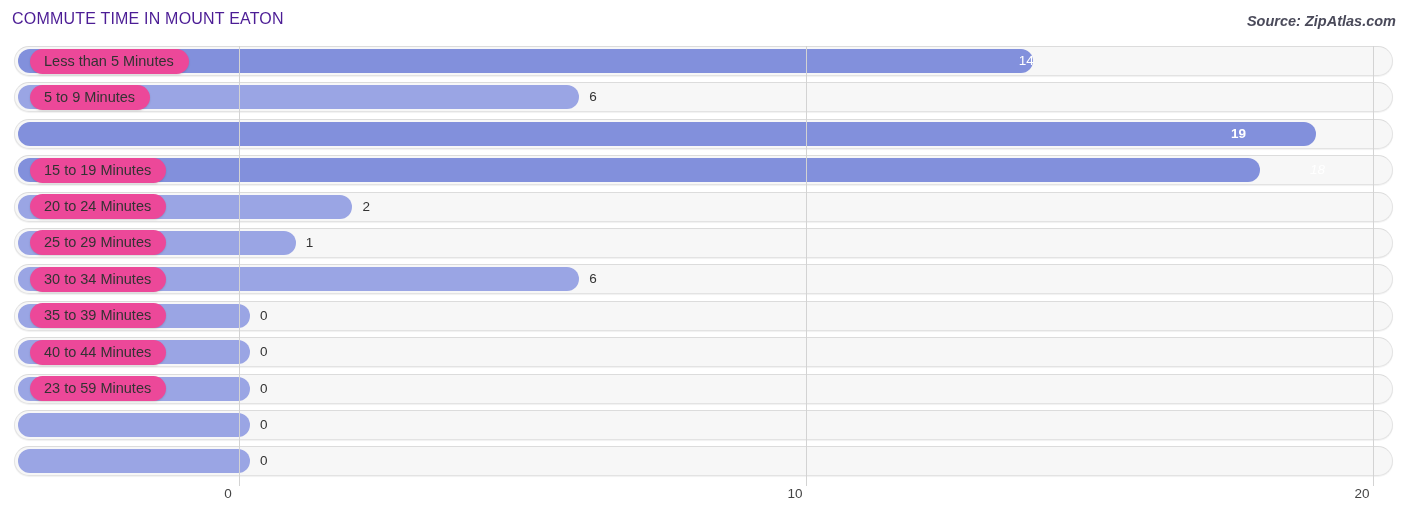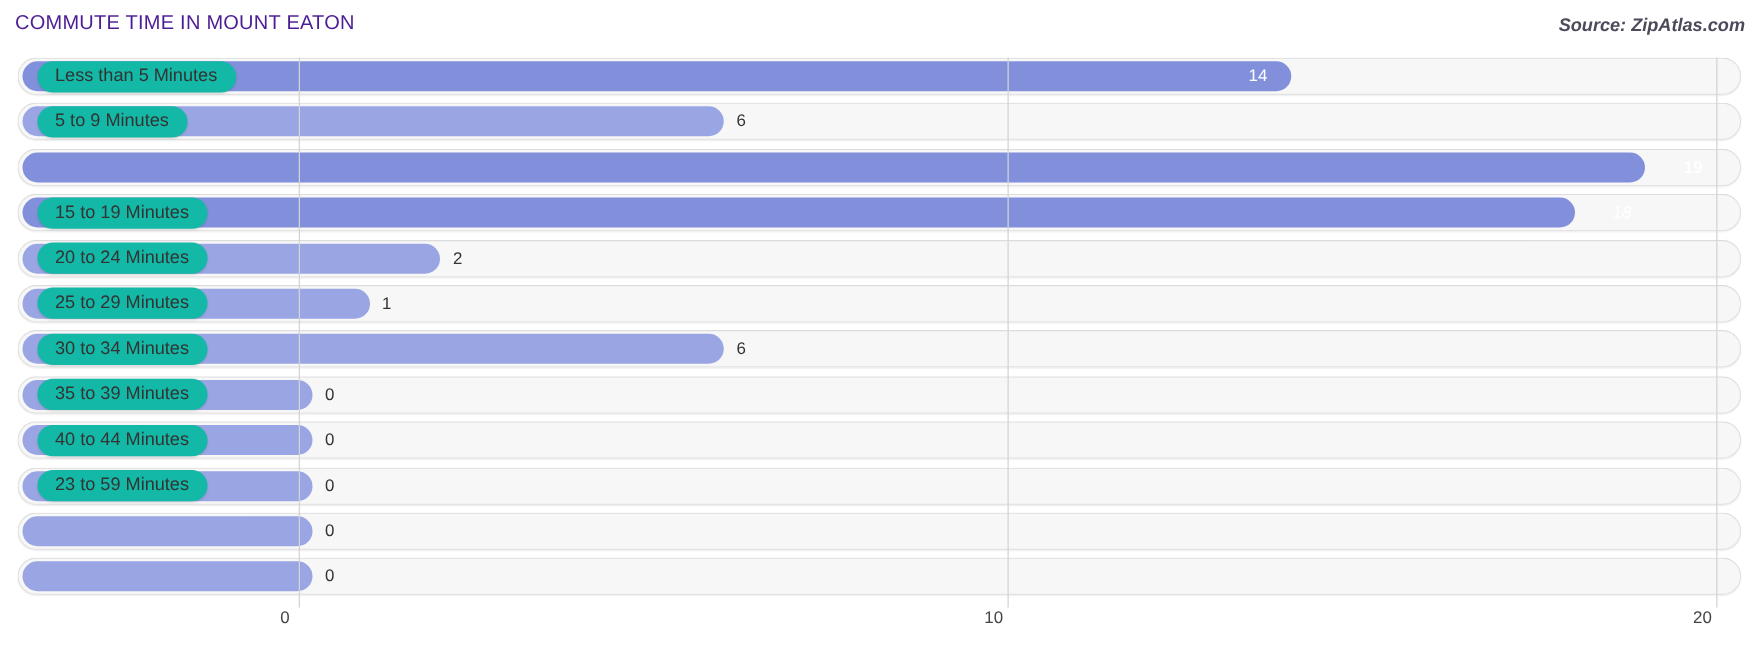--- a/index.html
+++ b/index.html
@@ -109,39 +109,40 @@
   }
 
   
   .label-pill {
     position: absolute;
     left: 30px;
     top: 2.5px;
     height: 25px;
     line-height: 25px;
     padding: 0 15px 0 14px;
-    background: #14b8a6;
+    background: #ec4899;
     border-radius: 13px;
     font-size: 14.5px;
     color: #333333;
     white-space: nowrap;
     z-index: 2;
     box-shadow: 0 1px 2px rgba(0,0,0,0.13);
   }
 
   
   .value-in {
     position: absolute;
     top: 0;
     height: 30px;
     line-height: 30px;
     font-size: 13.5px;
     color: #ffffff;
     z-index: 2;
     white-space: nowrap;
+    margin-left: 20px;
   }
   
   .value-out {
     position: absolute;
     top: 0;
     height: 30px;
     line-height: 30px;
     font-size: 13.5px;
     color: #333333;
     z-index: 2;
@@ -188,21 +189,21 @@
       </div>
       <div class="row">
         <div class="track"></div>
         <div class="bar light" style="width: 561.2px;"></div>
         <div class="label-pill">5 to 9 Minutes</div>
         <div class="value-out" style="left: 589.2px;">6</div>
       </div>
       <div class="row">
         <div class="track"></div>
         <div class="bar" style="width: 1298.3px;"></div>
-        <div class="value-in" style="left: 1347px; font-weight: bold;">19</div>
+        <div class="value-in" style="left: 1211px; font-weight: bold;">19</div>
       </div>
       <div class="row">
         <div class="track"></div>
         <div class="bar" style="width: 1241.6px;"></div>
         <div class="label-pill">15 to 19 Minutes</div>
         <div class="value-in" style="left: 1290px; font-style: italic;">18</div>
       </div>
       <div class="row">
         <div class="track"></div>
         <div class="bar light" style="width: 334.4px;"></div>

